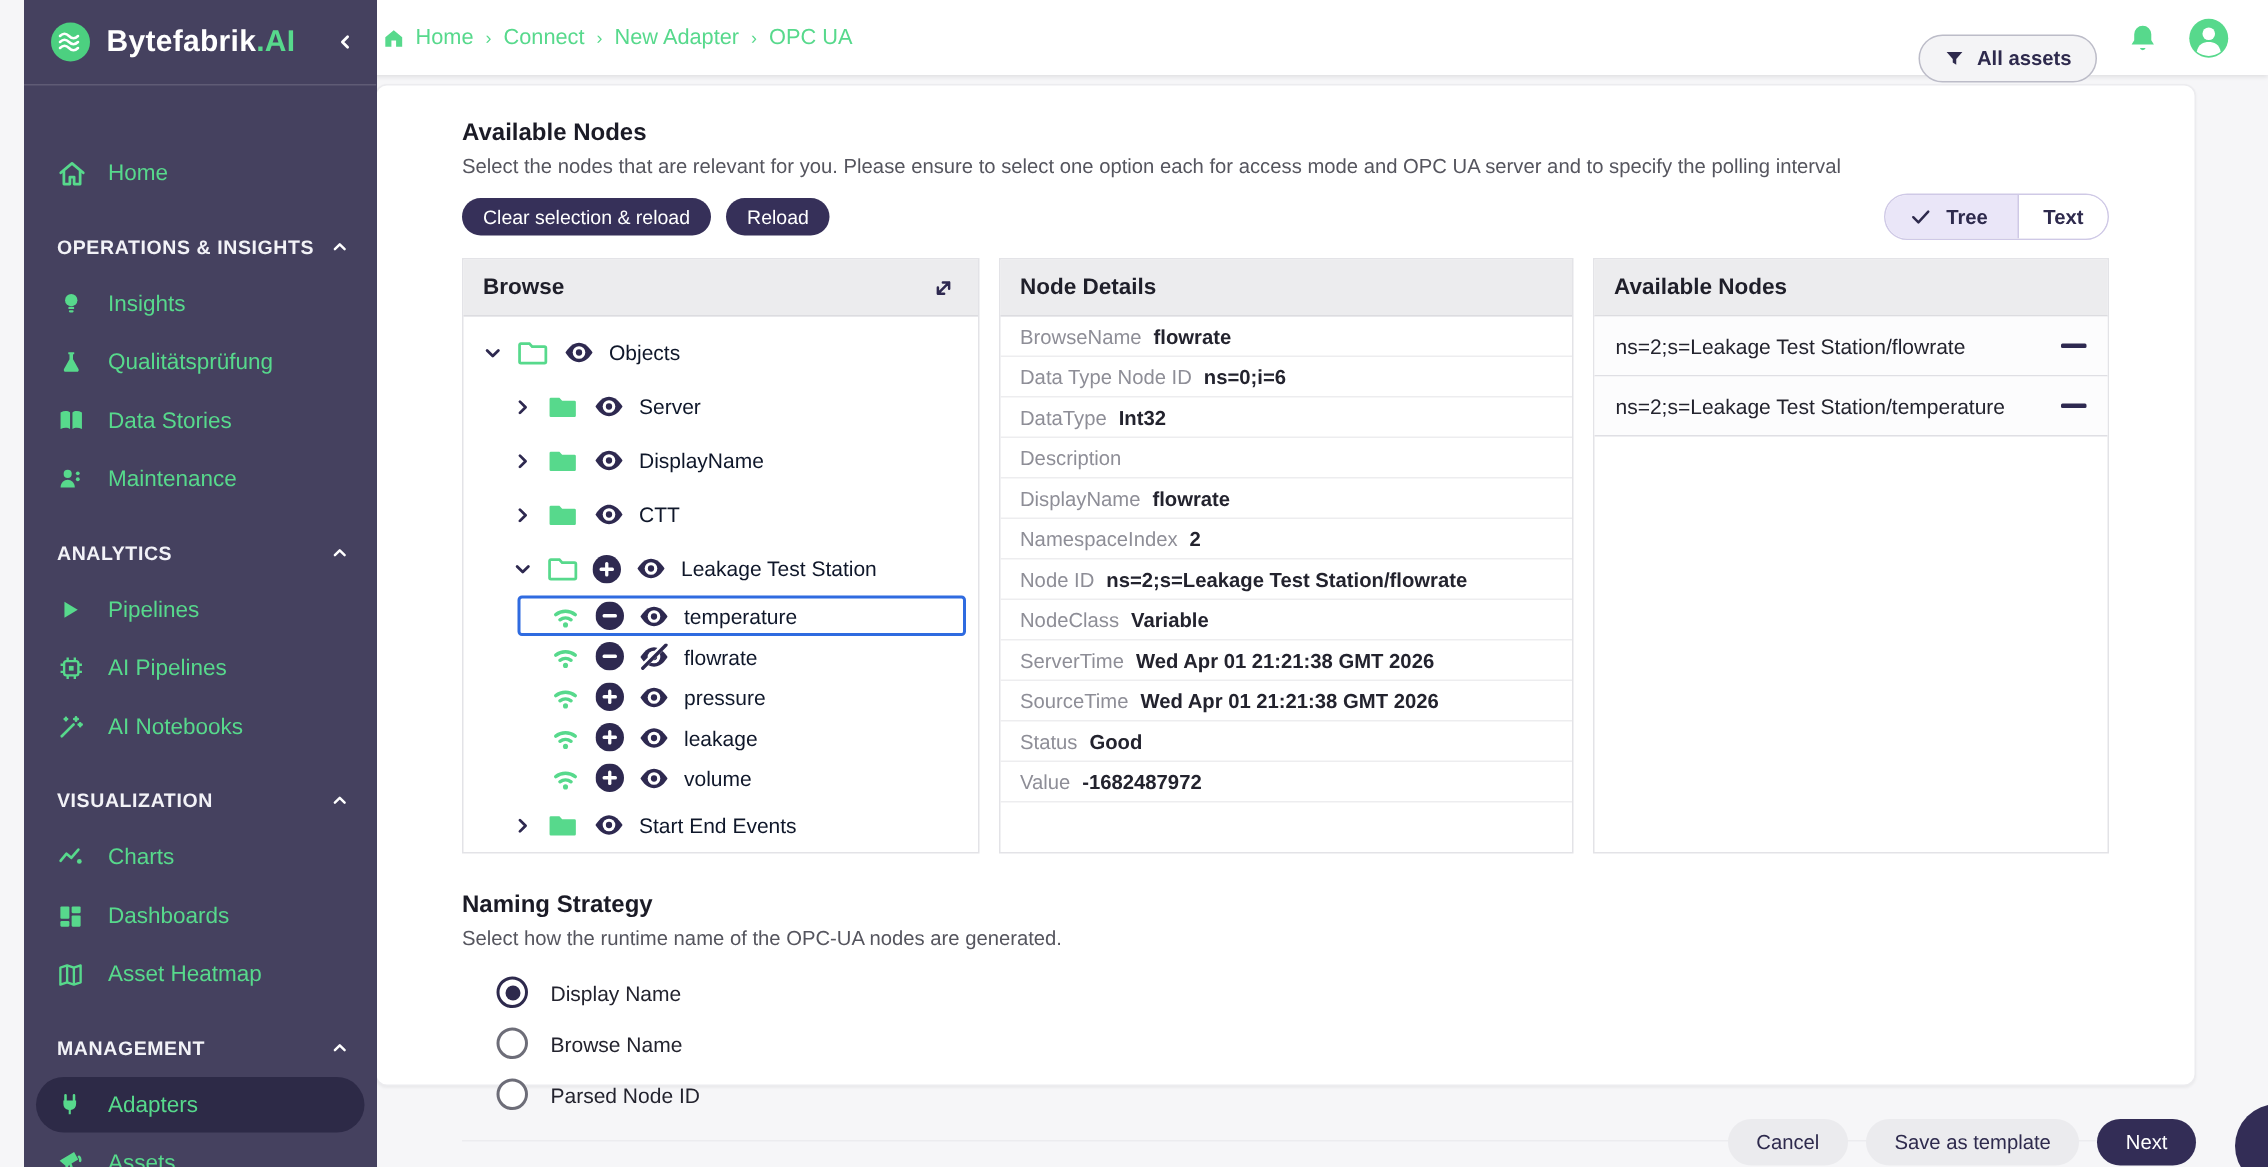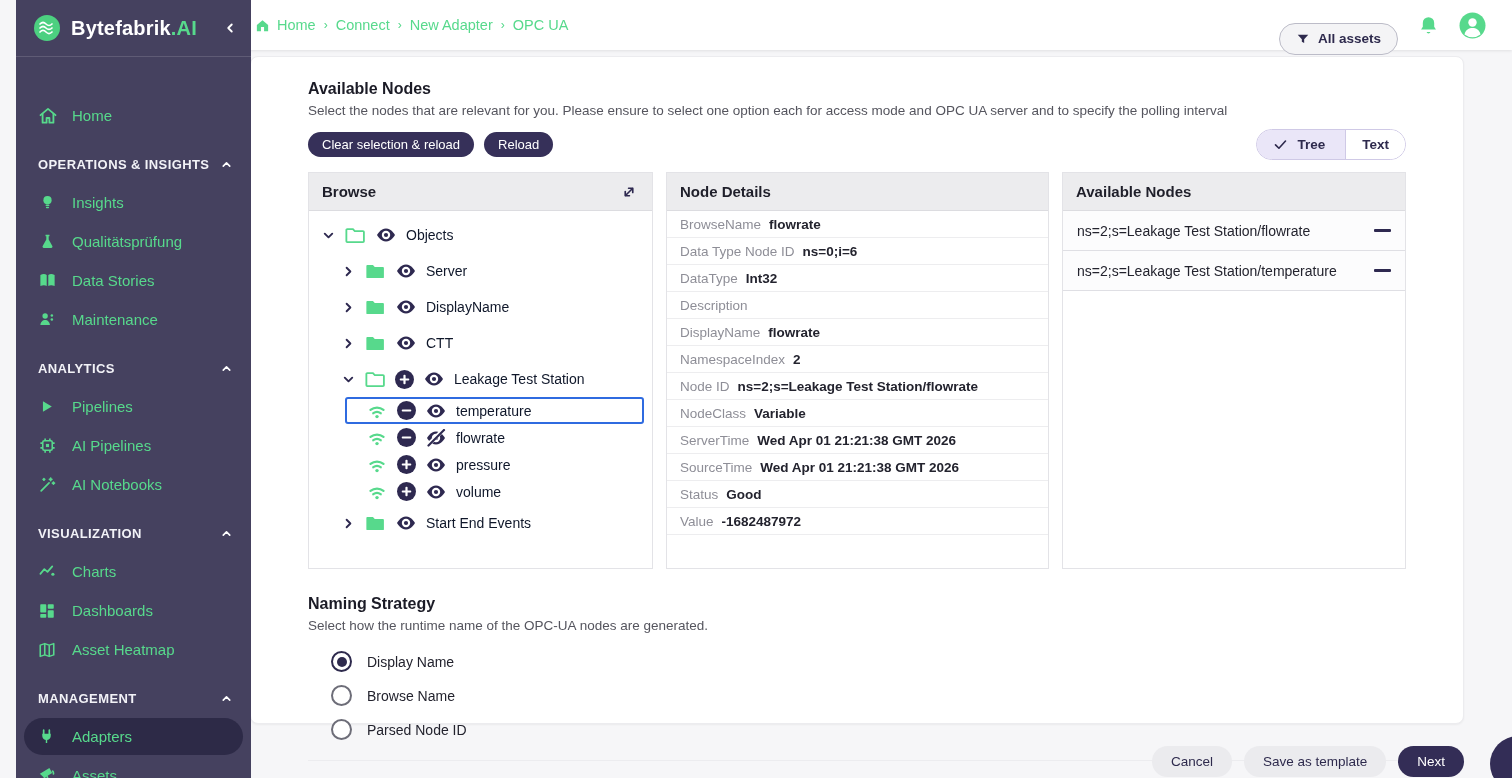--- a/index.html
+++ b/index.html
@@ -475,20 +475,32 @@
               </svg>
             <svg class="pm" viewBox="0 0 19 19">
                 <use href="#i-plus"></use>
               </svg>
             <svg class="eye" viewBox="0 0 22 18">
                 <use href="#i-eye"></use>
               </svg>
             <span class="tree-label">pressure</span>
           </div>
 
+          <div class="tree-row leaf lvl2">
+            <svg width="22" height="19" viewBox="0 0 22 19">
+                <use href="#i-wifi"></use>
+              </svg>
+            <svg class="pm" viewBox="0 0 19 19">
+                <use href="#i-plus"></use>
+              </svg>
+            <svg class="eye" viewBox="0 0 22 18">
+                <use href="#i-eye"></use>
+              </svg>
+            <span class="tree-label">leakage</span>
+          </div>
 
           <div class="tree-row leaf lvl2">
             <svg width="22" height="19" viewBox="0 0 22 19">
                 <use href="#i-wifi"></use>
               </svg>
             <svg class="pm" viewBox="0 0 19 19">
                 <use href="#i-plus"></use>
               </svg>
             <svg class="eye" viewBox="0 0 22 18">
                 <use href="#i-eye"></use>

